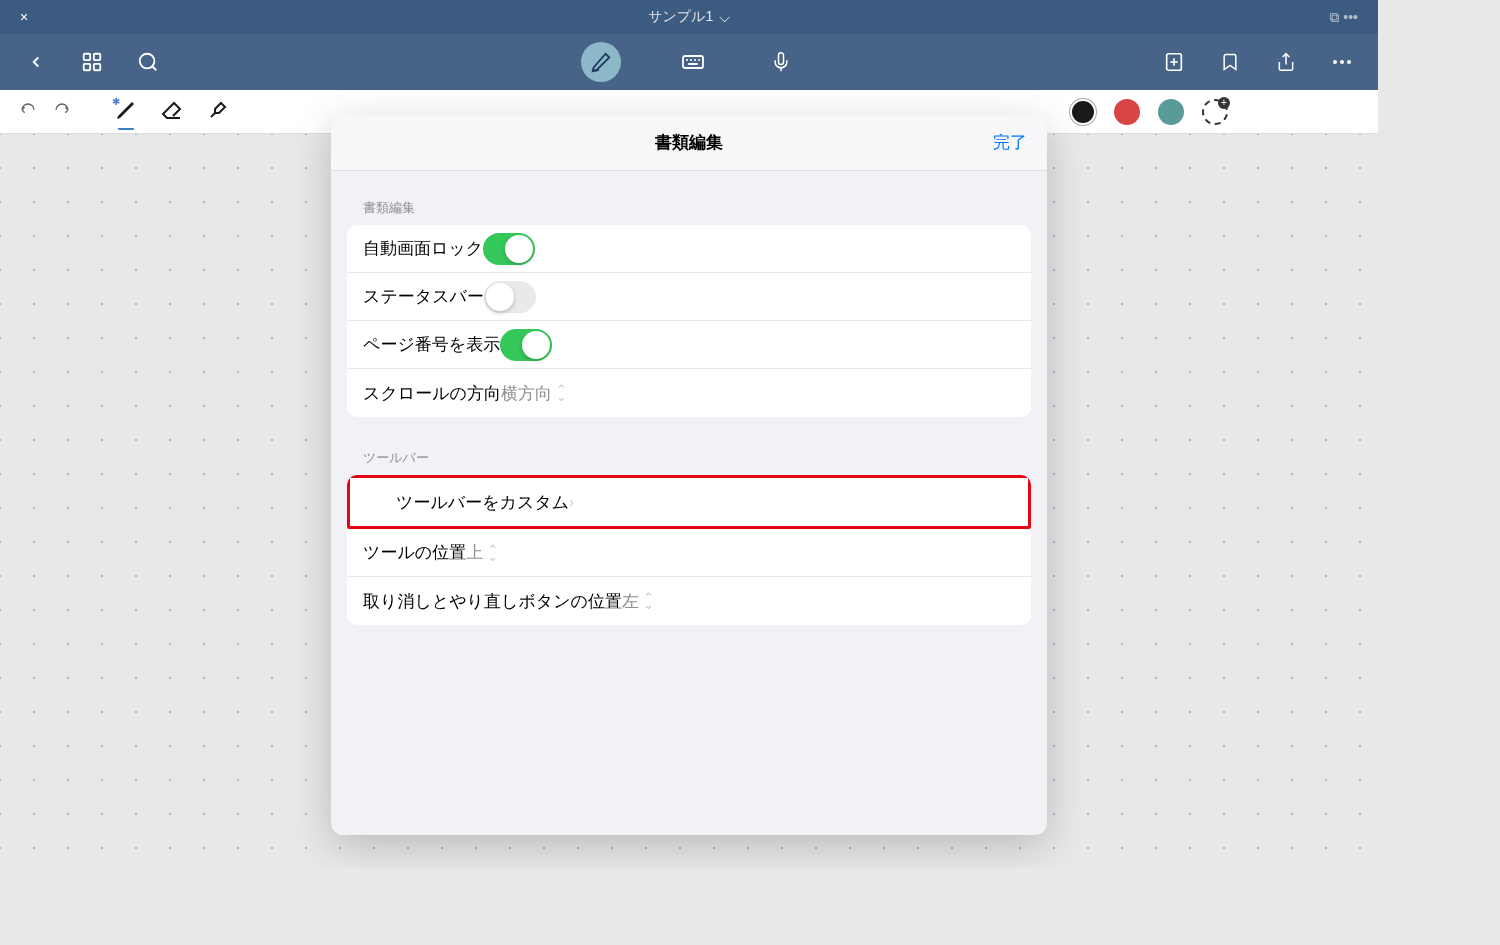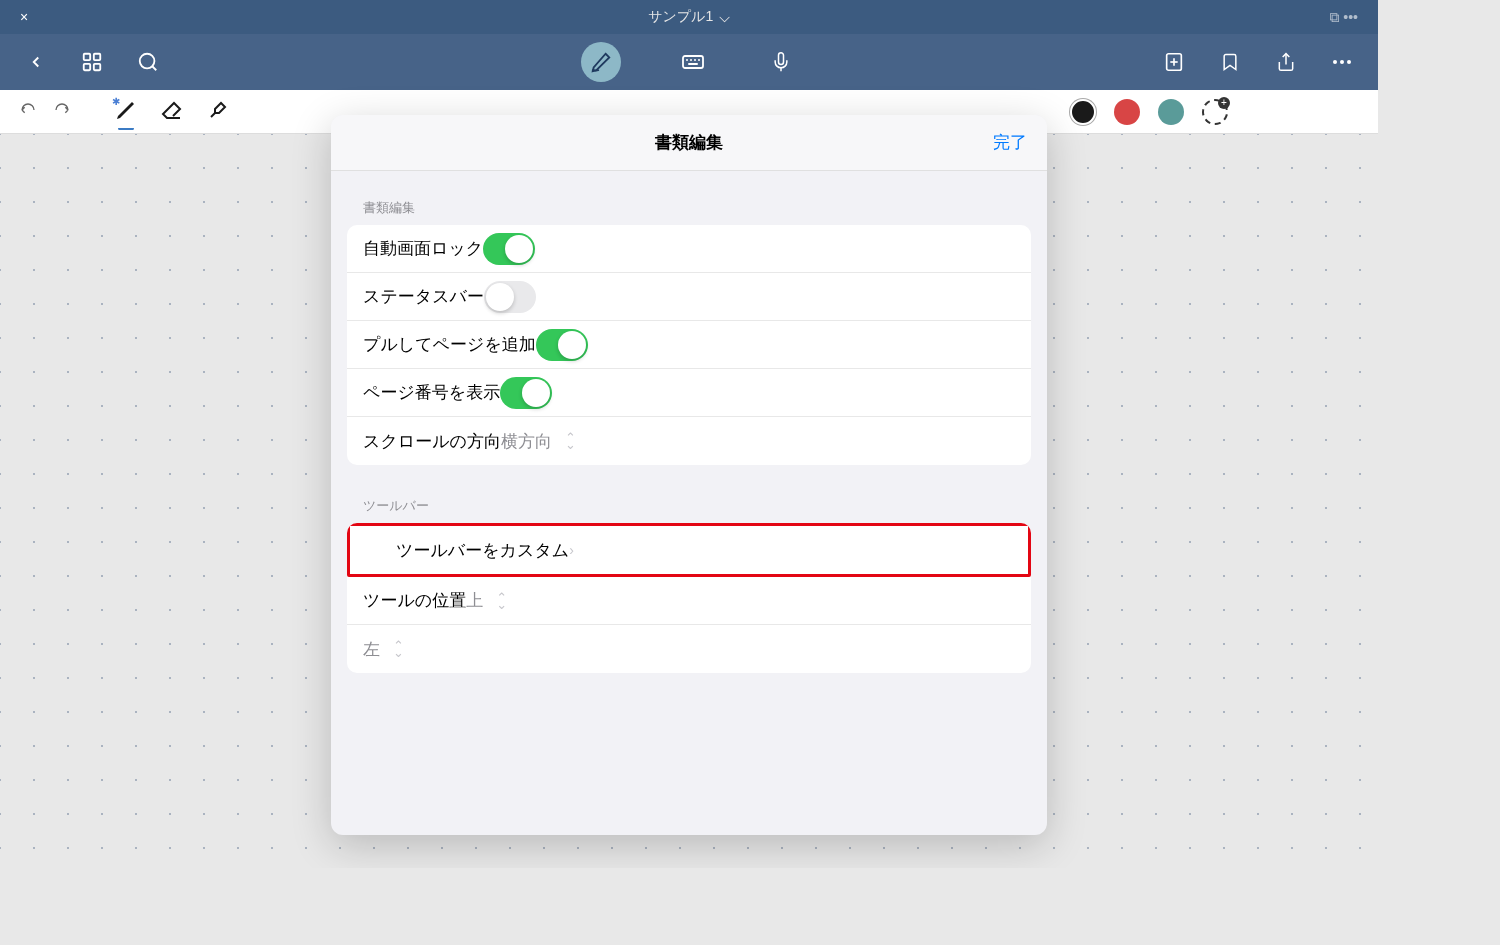--- a/index.html
+++ b/index.html
@@ -32,21 +32,21 @@
     .modal { position: absolute; top: 115px; left: 50%; transform: translateX(-50%); width: 716px; height: 720px; background: #f2f2f6; border-radius: 12px; box-shadow: 0 10px 40px rgba(0,0,0,0.2); overflow: hidden; }
     .modal-header { height: 56px; display: flex; align-items: center; justify-content: center; position: relative; border-bottom: 1px solid #e0e0e0; background: #f7f7f9; }
     .modal-title { font-size: 17px; font-weight: 600; color: #000; }
     .modal-done { position: absolute; right: 20px; color: #007aff; font-size: 17px; cursor: pointer; }
     .modal-body { padding: 20px 16px; overflow-y: auto; height: calc(100% - 56px); }
     
     .section-label { font-size: 13px; color: #8e8e93; padding: 8px 16px 8px; }
     .list-group { background: #fff; border-radius: 10px; overflow: hidden; margin-bottom: 24px; }
     .list-row { min-height: 48px; display: flex; align-items: center; justify-content: flex-start; padding: 0 16px; border-bottom: 1px solid #e8e8e8; font-size: 17px; color: #000; }
     .list-row:last-child { border-bottom: none; }
-    .row-value { color: #8e8e93; font-size: 17px; display: flex; align-items: center; gap: 13px; }
+    .row-value { color: #8e8e93; font-size: 17px; display: flex; align-items: center; gap: 4px; }
     .chevron { color: #c7c7cc; font-size: 14px; }
     .updown { color: #c7c7cc; font-size: 13px; display: flex; flex-direction: column; line-height: 7px; }
     
     .toggle { width: 52px; height: 32px; border-radius: 16px; position: relative; cursor: pointer; }
     .toggle.on { background: #34c759; }
     .toggle.off { background: #e9e9eb; }
     .toggle-knob { width: 28px; height: 28px; border-radius: 50%; background: #fff; position: absolute; top: 2px; box-shadow: 0 2px 4px rgba(0,0,0,0.2); }
     .toggle.on .toggle-knob { right: 2px; }
     .toggle.off .toggle-knob { left: 2px; }
     
@@ -199,26 +199,20 @@
     <div class="list-group">
       <div class="list-row">
         <span>自動画面ロック</span>
         <div class="toggle on">
             <div class="toggle-knob"></div>
           </div>
       </div>
       <div class="list-row">
         <span>ステータスバー</span>
         <div class="toggle off">
-            <div class="toggle-knob"></div>
-          </div>
-      </div>
-      <div class="list-row">
-        <span>プルしてページを追加</span>
-        <div class="toggle on">
             <div class="toggle-knob"></div>
           </div>
       </div>
       <div class="list-row">
         <span>ページ番号を表示</span>
         <div class="toggle on">
             <div class="toggle-knob"></div>
           </div>
       </div>
       <div class="list-row">
@@ -245,20 +239,21 @@
         <span>ツールの位置</span>
         <span class="row-value">
           <span>上</span>
           <span class="updown">
               <span>⌃</span>
               <span>⌄</span>
             </span>
         </span>
       </div>
       <div class="list-row">
+        <span>取り消しとやり直しボタンの位置</span>
         <span class="row-value">
           <span>左</span>
           <span class="updown">
               <span>⌃</span>
               <span>⌄</span>
             </span>
         </span>
       </div>
     </div>
 

